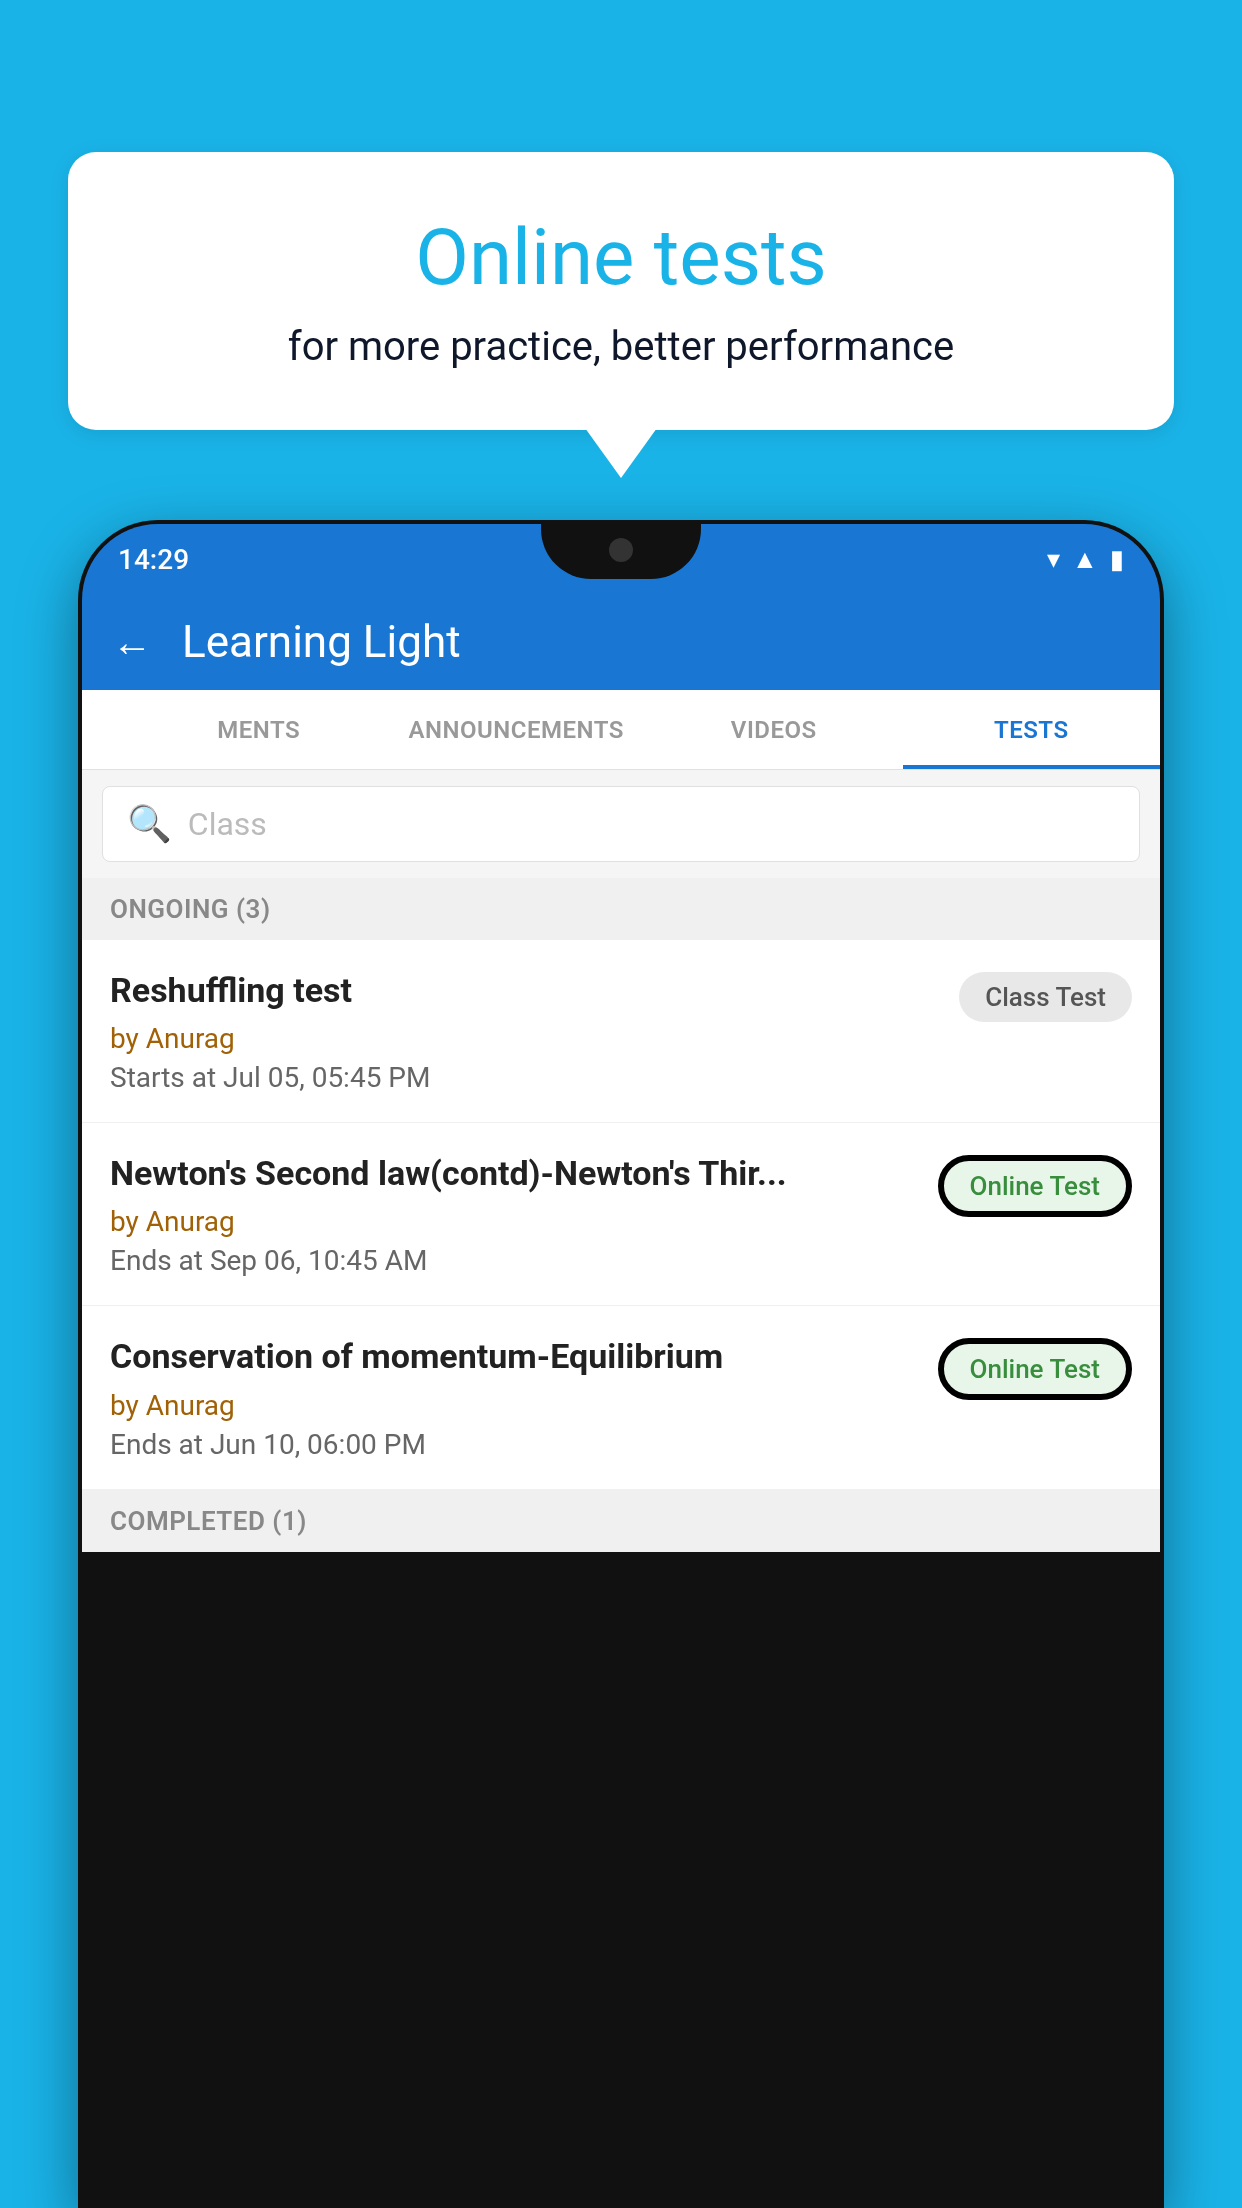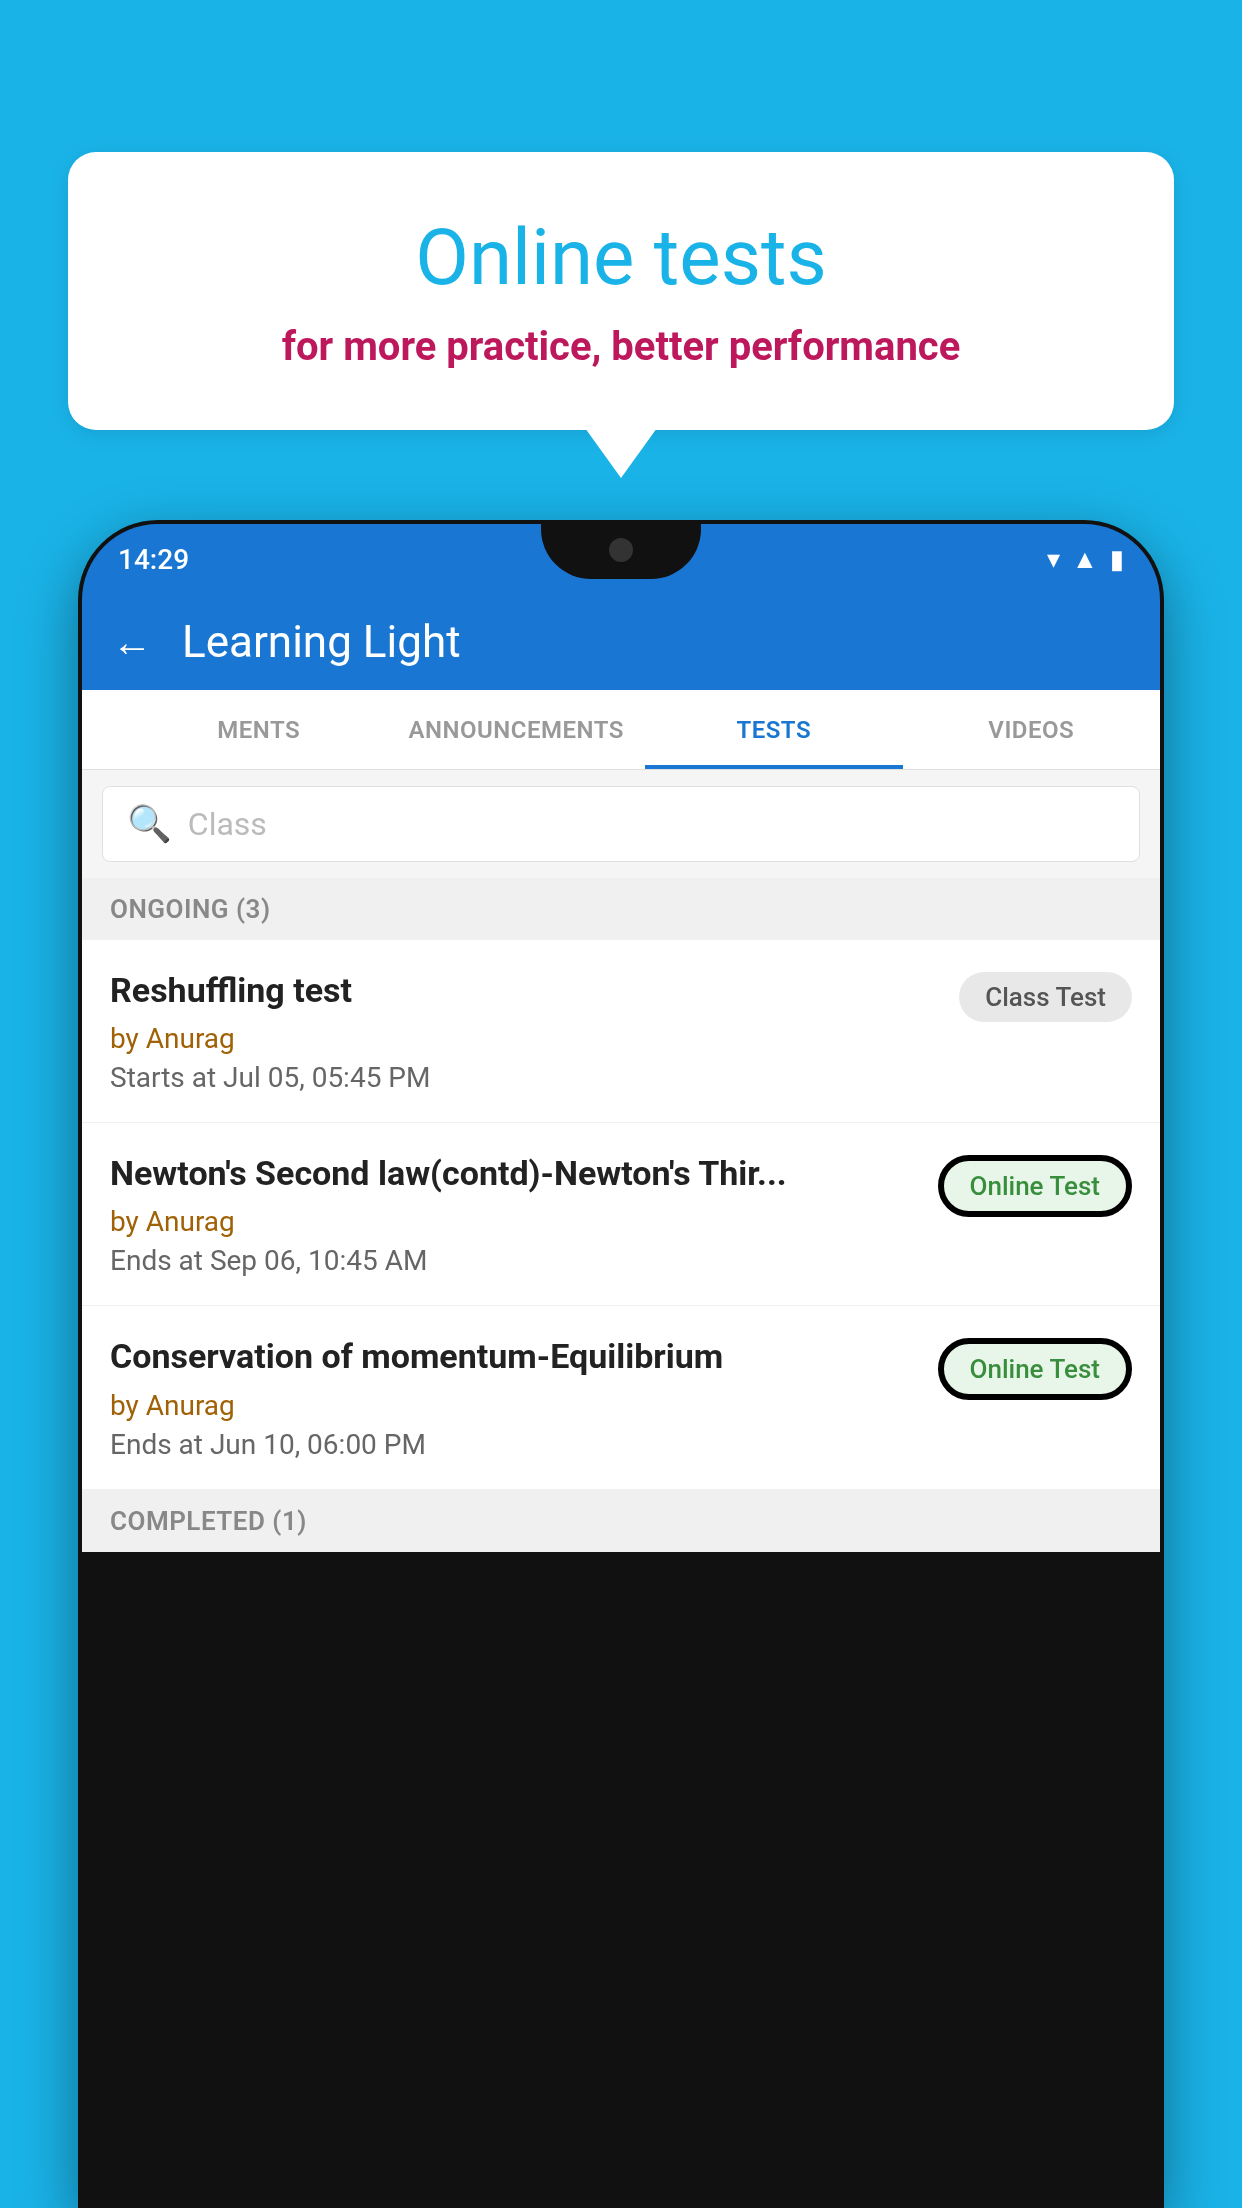--- a/index.html
+++ b/index.html
@@ -37,22 +37,22 @@
       border-top: 50px solid white;
     }
     .speech-bubble-title {
       font-size: 78px;
       color: #1ab3e8;
       font-weight: 400;
       margin-bottom: 20px;
     }
     .speech-bubble-subtitle {
       font-size: 40px;
-      color: #be185d;
-      font-weight: 700;
+      color: #0f172a;
+      font-weight: 400;
     }
 
     
     .phone-frame {
       position: absolute;
       top: 520px;
       left: 78px;
       right: 78px;
       bottom: 0;
       background: #111;
@@ -297,25 +297,25 @@
       <span class="app-title">Learning Light</span>
     </div>
 
     <div class="tabs-bar">
       <div class="tab-item">
         <span>MENTS</span>
       </div>
       <div class="tab-item">
         <span>ANNOUNCEMENTS</span>
       </div>
+      <div class="tab-item">
+        <span>VIDEOS</span>
+      </div>
       <div class="tab-item active">
         <span>TESTS</span>
-      </div>
-      <div class="tab-item">
-        <span>VIDEOS</span>
       </div>
     </div>
 
     <div class="search-bar">
       <div class="search-input-wrap">
         <span class="search-icon-sym">🔍</span>
         <span class="search-placeholder">Class</span>
       </div>
     </div>
 

